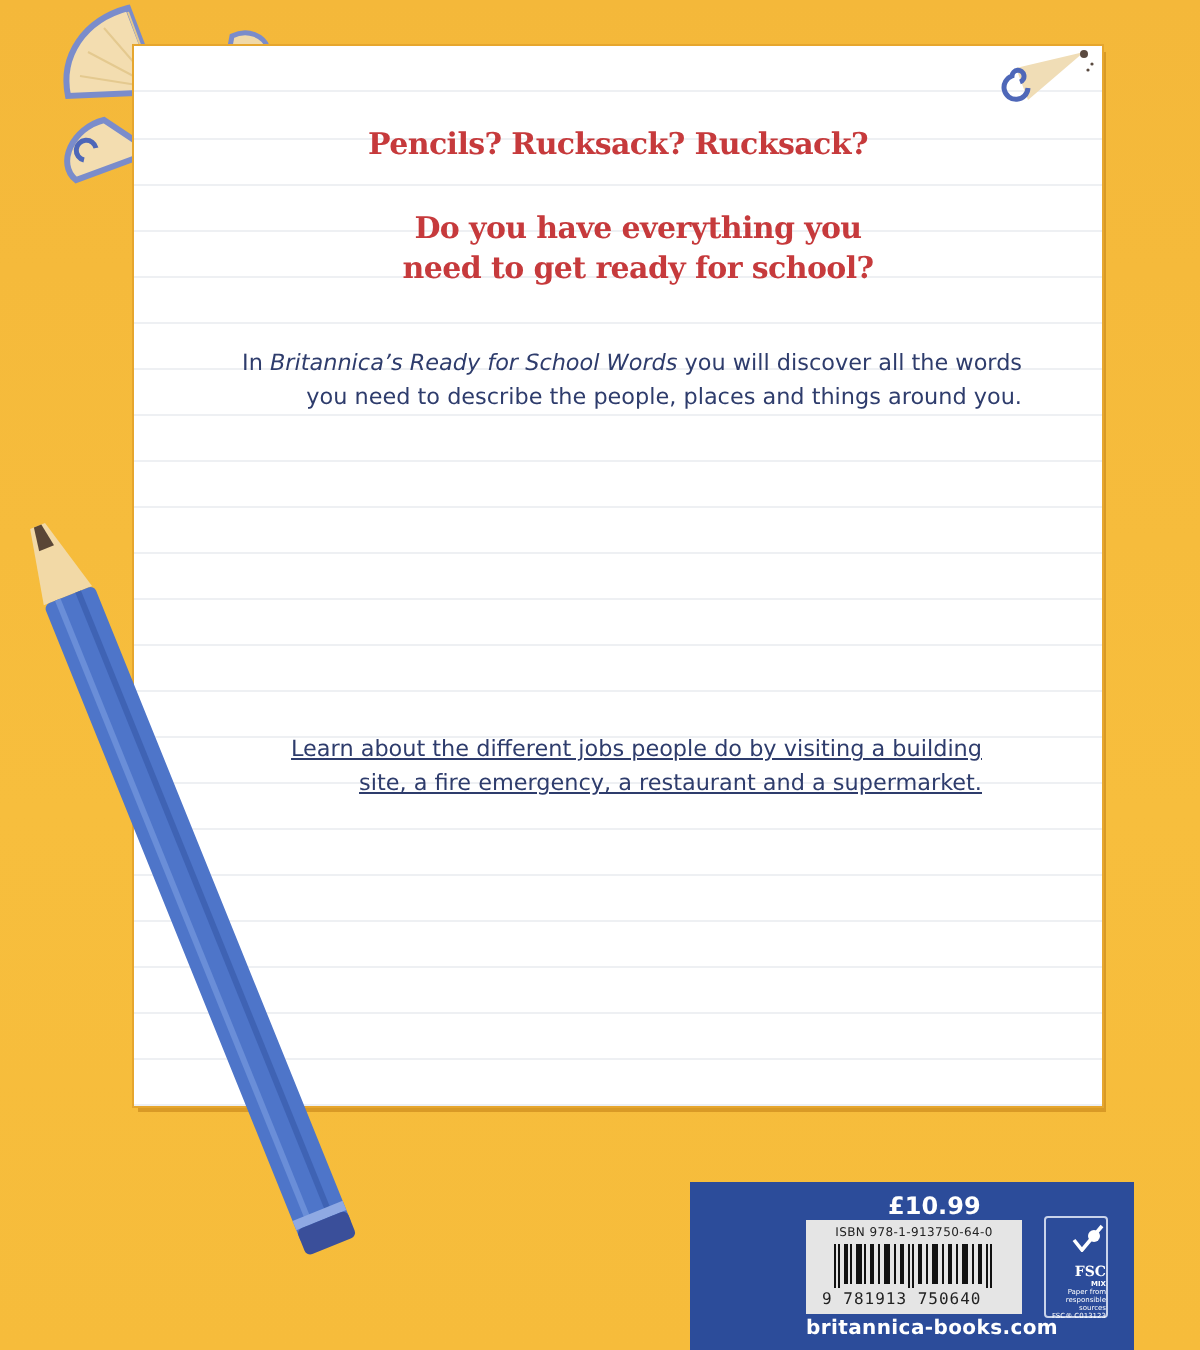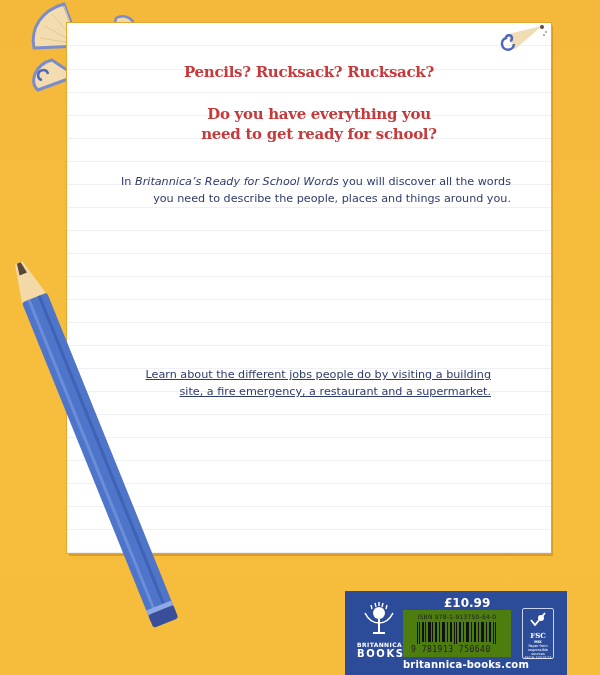--- a/index.html
+++ b/index.html
@@ -42,28 +42,28 @@
 
   .backpanel {
     position: absolute; left: 345px; top: 591px; width: 222px; height: 84px;
     background: #2C4C9A;
   }
   .logo { position: absolute; left: 12px; top: 10px; width: 44px; text-align: center; }
   .logo-word1 { display:block; color:#fff; font-size: 6px; font-weight: bold; letter-spacing: 0.4px; margin-top: 2px; }
   .logo-word2 { display:block; color:#fff; font-size: 10px; font-weight: bold; letter-spacing: 1.6px; line-height: 11px; }
   .price { position: absolute; left: 63px; top: 5px; color: #fff; font-weight: bold; font-size: 12px; margin-left: 36px; }
   .barcode-box {
-    position: absolute; left: 58px; top: 19px; width: 108px; height: 47px; background: #4d7c0f;
+    position: absolute; left: 58px; top: 19px; width: 108px; height: 47px; background: #e5e5e5;
   }
   .isbn { position: absolute; left: 0; right: 0; top: 3px; text-align: center; font-size: 6px; color: #222; letter-spacing: 0.2px;}
   .bars { position: absolute; left: 14px; top: 12px; width: 80px; height: 22px; }
   .barnum { position: absolute; left: 8px; right: 6px; top: 35px; font-size: 8px; color:#222; font-family: "DejaVu Sans Mono", monospace; letter-spacing: 0.5px; }
   .fsc {
     position: absolute; left: 177px; top: 17px; width: 30px; height: 49px;
-    border: 1px solid #C9D3EA; border-radius: 2px; text-align: center; color: #fff;
+    border: 1px solid #C9D3EA; border-radius: 2px; text-align: right; color: #fff;
   }
   .fsc-label { display:block; font-size: 7px; font-weight: bold; margin-top: 1px; font-family: "DejaVu Serif", serif; }
   .fsc-small { display:block; font-size: 3.5px; line-height: 4px; }
   .website { position: absolute; left: 58px; top: 68px; color: #fff; font-weight: bold; font-size: 10px; letter-spacing: 0.2px; }
 </style>
 </head>
 <body>
 
 <div class="cover">
 
@@ -104,30 +104,20 @@
       <polygon points="24,10 28,10 30,22 22,22" fill="#5A4636"></polygon>
       <rect x="14" y="48" width="27" height="345" rx="3" fill="#4E75C9"></rect>
       <rect x="20" y="48" width="3" height="345" fill="#6A8ED8"></rect>
       <rect x="31" y="48" width="3" height="345" fill="#3F63B4"></rect>
       <rect x="14" y="380" width="27" height="5" fill="#8FA9E3"></rect>
       <rect x="14" y="385" width="27" height="14" rx="3" fill="#3A4F9A"></rect>
     </g>
   </svg>
 
   <div class="backpanel">
-    <div class="logo">
-      <svg width="40" height="34" viewBox="0 0 40 34">
-        <circle cx="20" cy="12" r="6" fill="#fff"></circle>
-        <path d="M20 18 L20 32 M14 32 L26 32" stroke="#fff" stroke-width="2"></path>
-        <path d="M20 22 C 12 22, 8 16, 6 12 M20 22 C 28 22, 32 16, 34 12" stroke="#fff" stroke-width="1.6" fill="none"></path>
-        <path d="M12 4 L13 8 M16 2 L17 6 M20 1 L20 5 M24 2 L23 6 M28 4 L27 8" stroke="#fff" stroke-width="1.4"></path>
-      </svg>
-      <span class="logo-word1">BRITANNICA</span>
-      <span class="logo-word2">BOOKS</span>
-    </div>
 
     <div class="price">£10.99</div>
 
     <div class="barcode-box">
       <div class="isbn">ISBN 978-1-913750-64-0</div>
       <svg class="bars" viewBox="0 0 80 22" preserveAspectRatio="none">
         <g fill="#111">
           <rect x="0" y="0" width="1" height="22"></rect>
             <rect x="2" y="0" width="1" height="22"></rect>
           <rect x="5" y="0" width="2" height="20"></rect>

